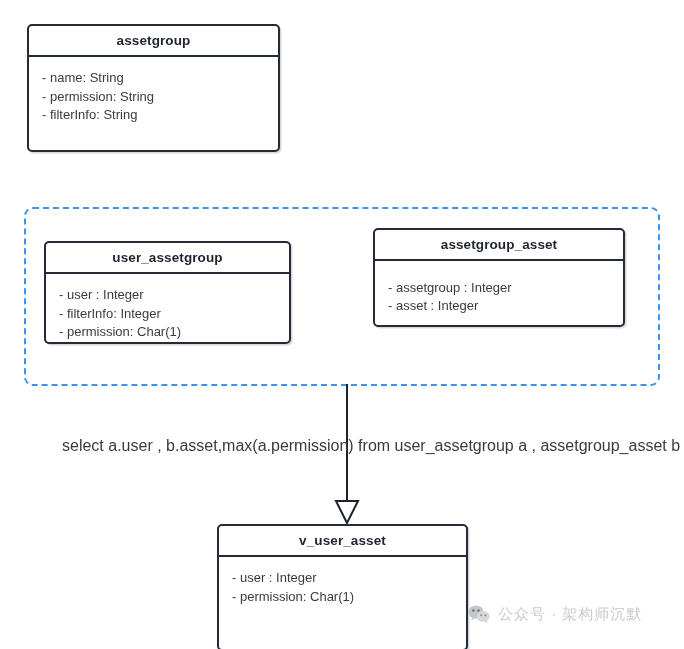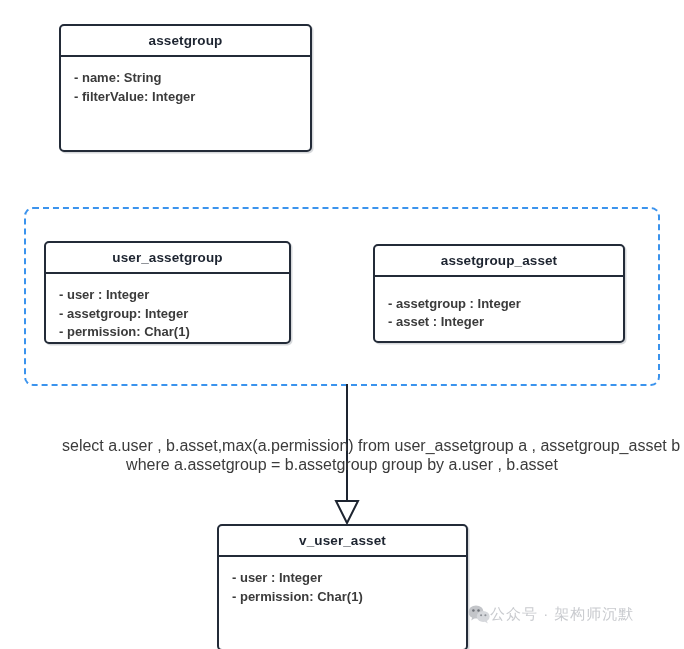--- a/index.html
+++ b/index.html
@@ -40,34 +40,33 @@
     letter-spacing: 0.1px;
     white-space: nowrap;
     overflow: hidden;
   }
   .uml-body {
     box-sizing: border-box;
     padding: 12px 0 10px 13px;
     display: flex;
     flex-direction: column;
     justify-content: flex-start;
-    font-weight: bold;
   }
   .uml-body.centered { justify-content: center; height: calc(100% - 31px); padding-top: 8px; padding-bottom: 0; }
   .uml-attr {
     font-size: 13px;
     line-height: 18.5px;
     color: #3b3b3b;
     white-space: nowrap;
   }
 
   
-  #box-assetgroup        { left: 27px;  top: 24px;  width: 253px; height: 128px; margin-left: 32px; }
+  #box-assetgroup        { left: 27px;  top: 24px;  width: 253px; height: 128px; }
   #box-user-assetgroup   { left: 44px;  top: 241px; width: 247px; height: 103px; }
-  #box-assetgroup-asset  { left: 373px; top: 244px; width: 252px; height: 99px;  }
+  #box-assetgroup-asset  { left: 373px; top: 228px; width: 252px; height: 99px;  }
   #box-v-user-asset      { left: 217px; top: 524px; width: 251px; height: 127px; }
 
   
   #group-frame {
     position: absolute;
     left: 24px;
     top: 207px;
     width: 636px;
     height: 179px;
     box-sizing: border-box;
@@ -99,68 +98,68 @@
   }
   #sql-note .sql-line { white-space: nowrap; }
 
   
   #watermark {
     position: absolute;
     left: 468px;
     top: 604px;
     display: flex;
     align-items: center;
-    gap: 0;
+    gap: 8px;
     color: #c9cbcf;
     font-size: 15px;
     white-space: nowrap;
     user-select: none;
   }
   #watermark .wm-text { letter-spacing: 1px; }
 </style>
 </head>
 <body>
 
 <div id="canvas">
 
   <div id="group-frame"></div>
 
   <div class="uml-box" id="box-assetgroup">
     <div class="uml-title">assetgroup</div>
     <div class="uml-body">
       <div class="uml-attr">- name: String</div>
-      <div class="uml-attr">- filterValue: Integer</div>
+      <div class="uml-attr">- permission: String</div>
+      <div class="uml-attr">- filterInfo: String</div>
     </div>
   </div>
 
   <div class="uml-box" id="box-user-assetgroup">
     <div class="uml-title">user_assetgroup</div>
     <div class="uml-body">
       <div class="uml-attr">- user : Integer</div>
-      <div class="uml-attr">- assetgroup: Integer</div>
+      <div class="uml-attr">- filterInfo: Integer</div>
       <div class="uml-attr">- permission: Char(1)</div>
     </div>
   </div>
 
   <div class="uml-box" id="box-assetgroup-asset">
     <div class="uml-title">assetgroup_asset</div>
     <div class="uml-body centered">
       <div class="uml-attr">- assetgroup : Integer</div>
       <div class="uml-attr">- asset : Integer</div>
     </div>
   </div>
 
   <svg id="connector" viewBox="0 0 50 142" width="50" height="142">
     <line x1="25" y1="0" x2="25" y2="117" stroke="#1d2430" stroke-width="2"></line>
     <polygon points="25,139 14,117 36,117" fill="#ffffff" stroke="#1d2430" stroke-width="2" stroke-linejoin="miter"></polygon>
   </svg>
 
   <div id="sql-note">
     <div class="sql-line">select a.user , b.asset,max(a.permission) from user_assetgroup a , assetgroup_asset b</div>
-    <div class="sql-line">where a.assetgroup = b.assetgroup group by a.user , b.asset</div>
   </div>
 
   <div class="uml-box" id="box-v-user-asset">
     <div class="uml-title">v_user_asset</div>
     <div class="uml-body">
       <div class="uml-attr">- user : Integer</div>
       <div class="uml-attr">- permission: Char(1)</div>
     </div>
   </div>
 

